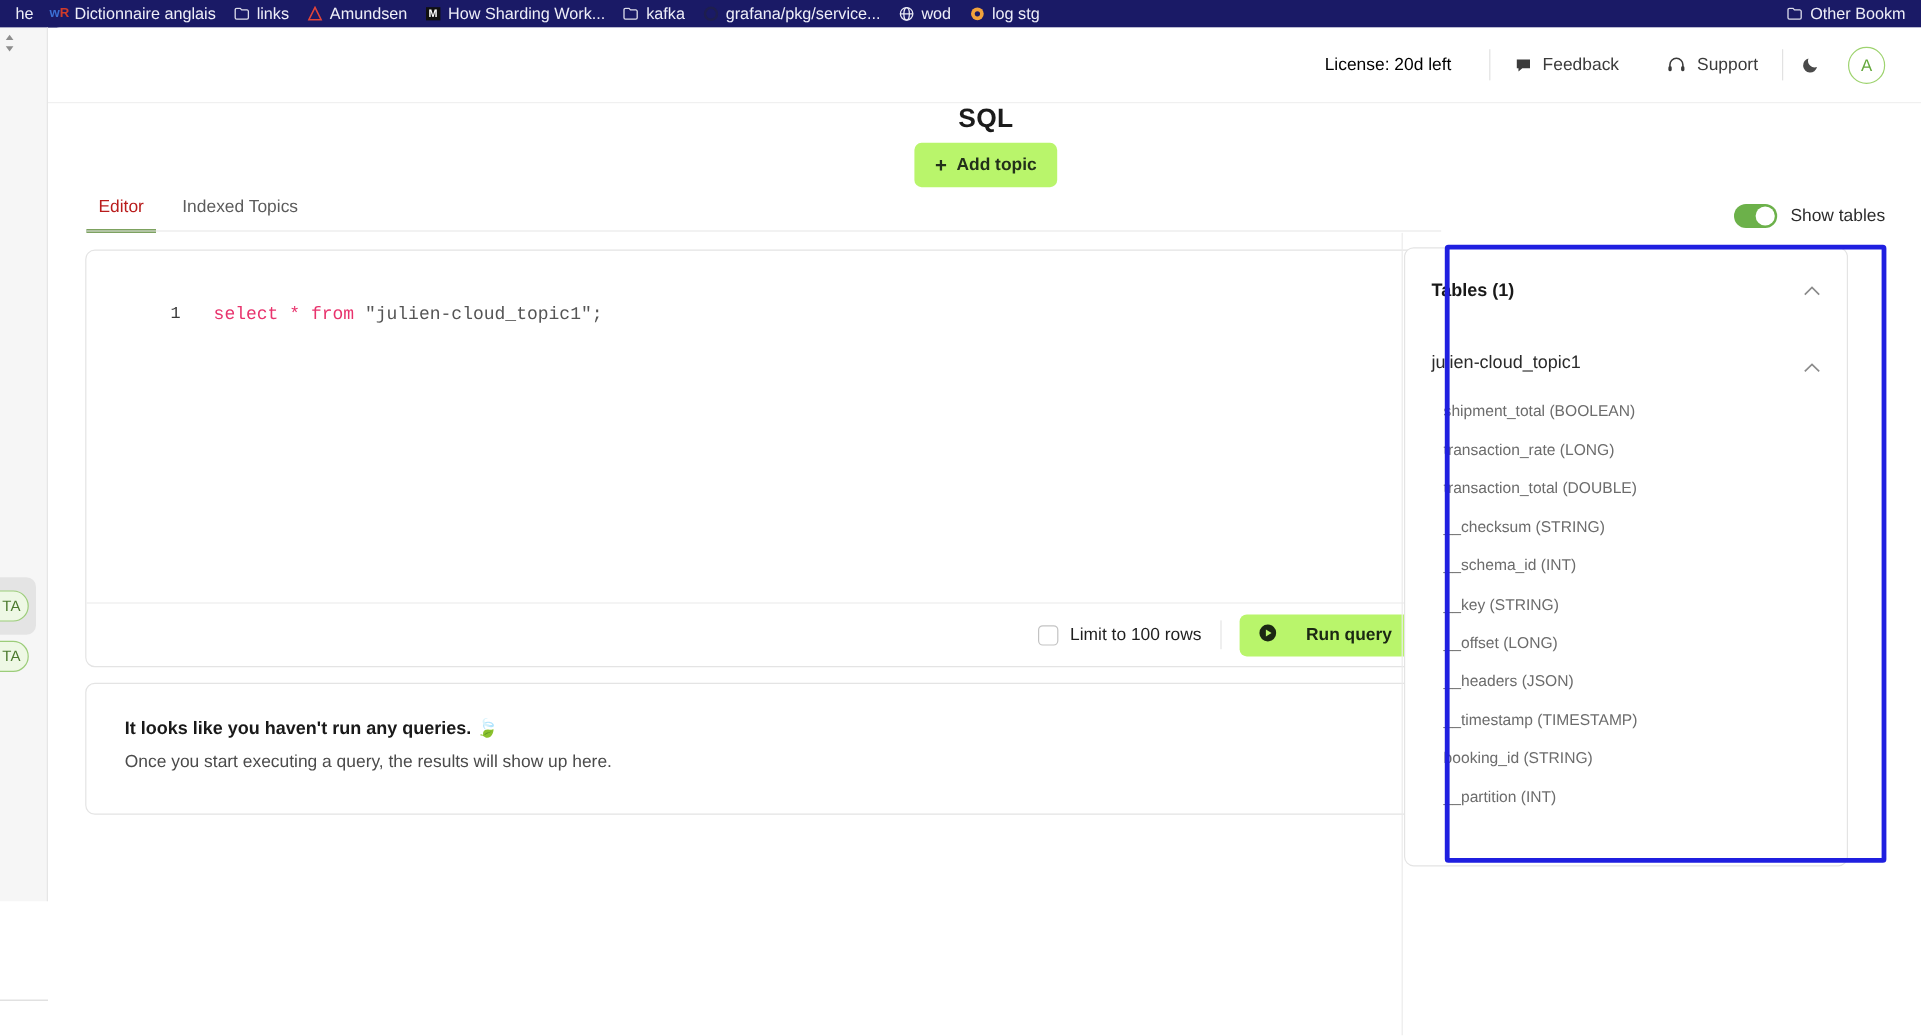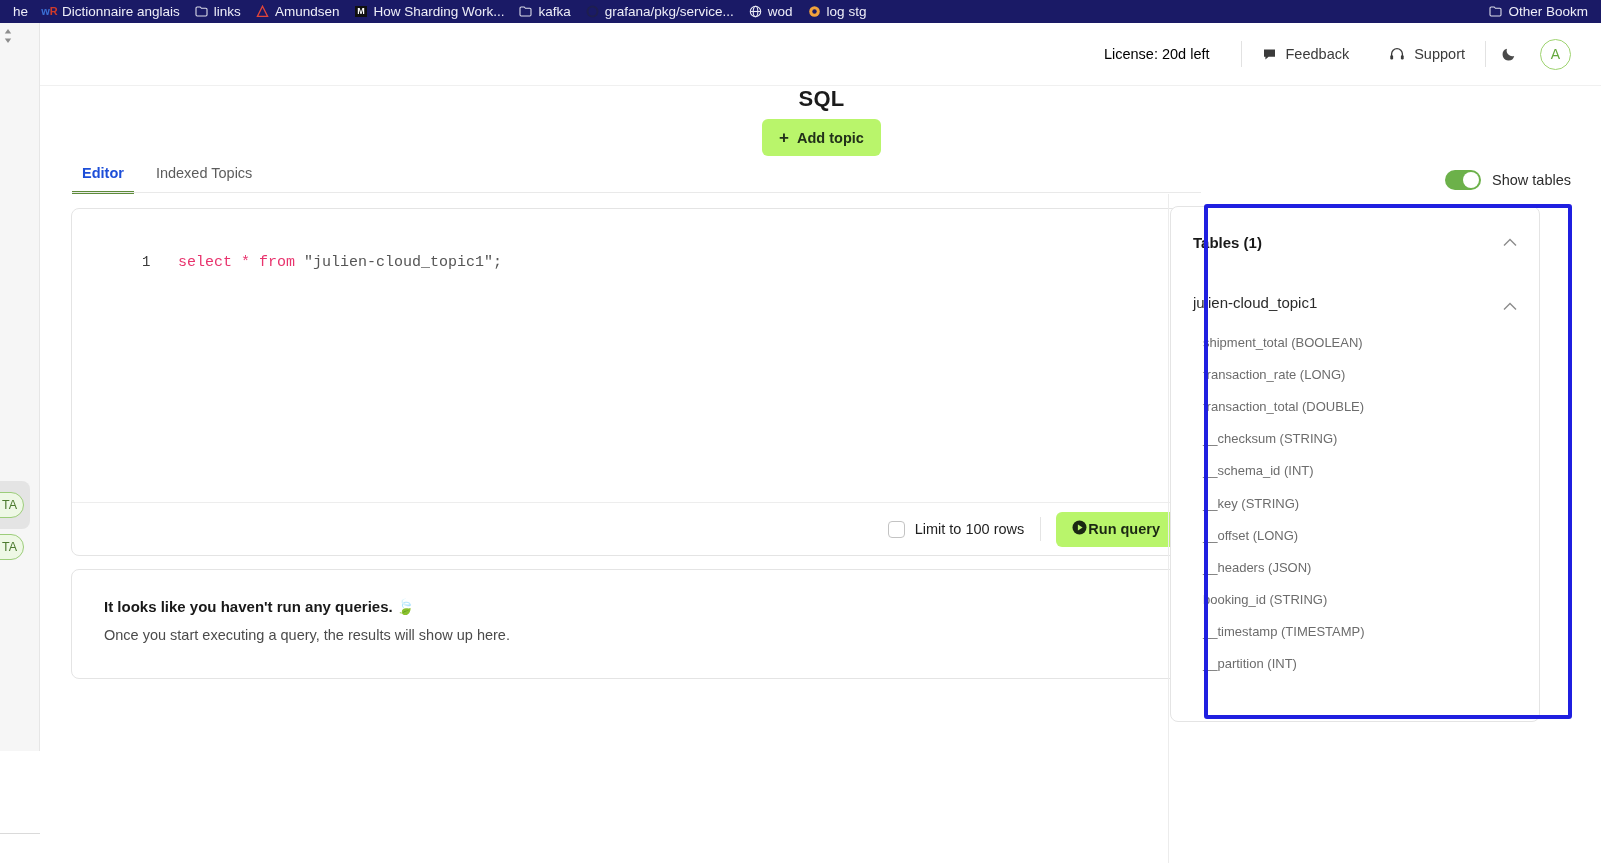--- a/index.html
+++ b/index.html
@@ -148,21 +148,21 @@
     padding-left: 32px;
     gap: 12px;
   }
   .tab {
     font-size: 14.5px;
     padding: 0 10px 10px 10px;
     color: #5c5c5c;
     cursor: pointer;
     border-bottom: 3px solid transparent;
   }
-  .tab.active { color: #1d4ed8; font-weight: bold; border-bottom-color: #5e8c3a; }
+  .tab.active { color: #b91c1c; font-weight: normal; border-bottom-color: #5e8c3a; }
   #tab-underline {
     position: absolute; left: 32px; top: 169px;
     width: 1129px; height: 1px; background: #e9e9e9;
   }
   #show-tables-wrap {
     position: absolute; right: 30px; top: 147px;
     display: flex; align-items: center; gap: 11px;
     cursor: pointer;
   }
   #show-tables-toggle {
@@ -211,21 +211,21 @@
     padding-right: 16px; cursor: pointer; justify-content: flex-end;
   }
   #limit-checkbox {
     width: 17px; height: 17px;
     border: 1.5px solid #c3c3c3; border-radius: 4px;
     background: #fff;
   }
   #limit-label { font-size: 14.5px; color: #1f1f1f; }
   #footer-divider { width: 1px; height: 24px; background: #e4e4e4; margin-right: 15px; }
   #run-query-btn {
-    display: flex; align-items: center; gap: 1px;
+    display: flex; align-items: center; gap: 24px;
     height: 35px; padding: 0 16px;
     background: #b9f56b; color: #1b2813;
     border: none; border-radius: 6px;
     font-size: 14.5px; font-weight: bold;
     font-family: "Liberation Sans", sans-serif;
     cursor: pointer;
   }
 
   
   #results-card {
@@ -503,20 +503,20 @@
 
     <div id="columns-list">
       <div class="column-item">shipment_total (BOOLEAN)</div>
       <div class="column-item">transaction_rate (LONG)</div>
       <div class="column-item">transaction_total (DOUBLE)</div>
       <div class="column-item">__checksum (STRING)</div>
       <div class="column-item">__schema_id (INT)</div>
       <div class="column-item">__key (STRING)</div>
       <div class="column-item">__offset (LONG)</div>
       <div class="column-item">__headers (JSON)</div>
+      <div class="column-item">__timestamp (TIMESTAMP)</div>
       <div class="column-item">booking_id (STRING)</div>
-      <div class="column-item">__timestamp (TIMESTAMP)</div>
       <div class="column-item">__partition (INT)</div>
     </div>
   </div>
 
   <div id="annotation-box"></div>
 </div>
 
 </body></html>

